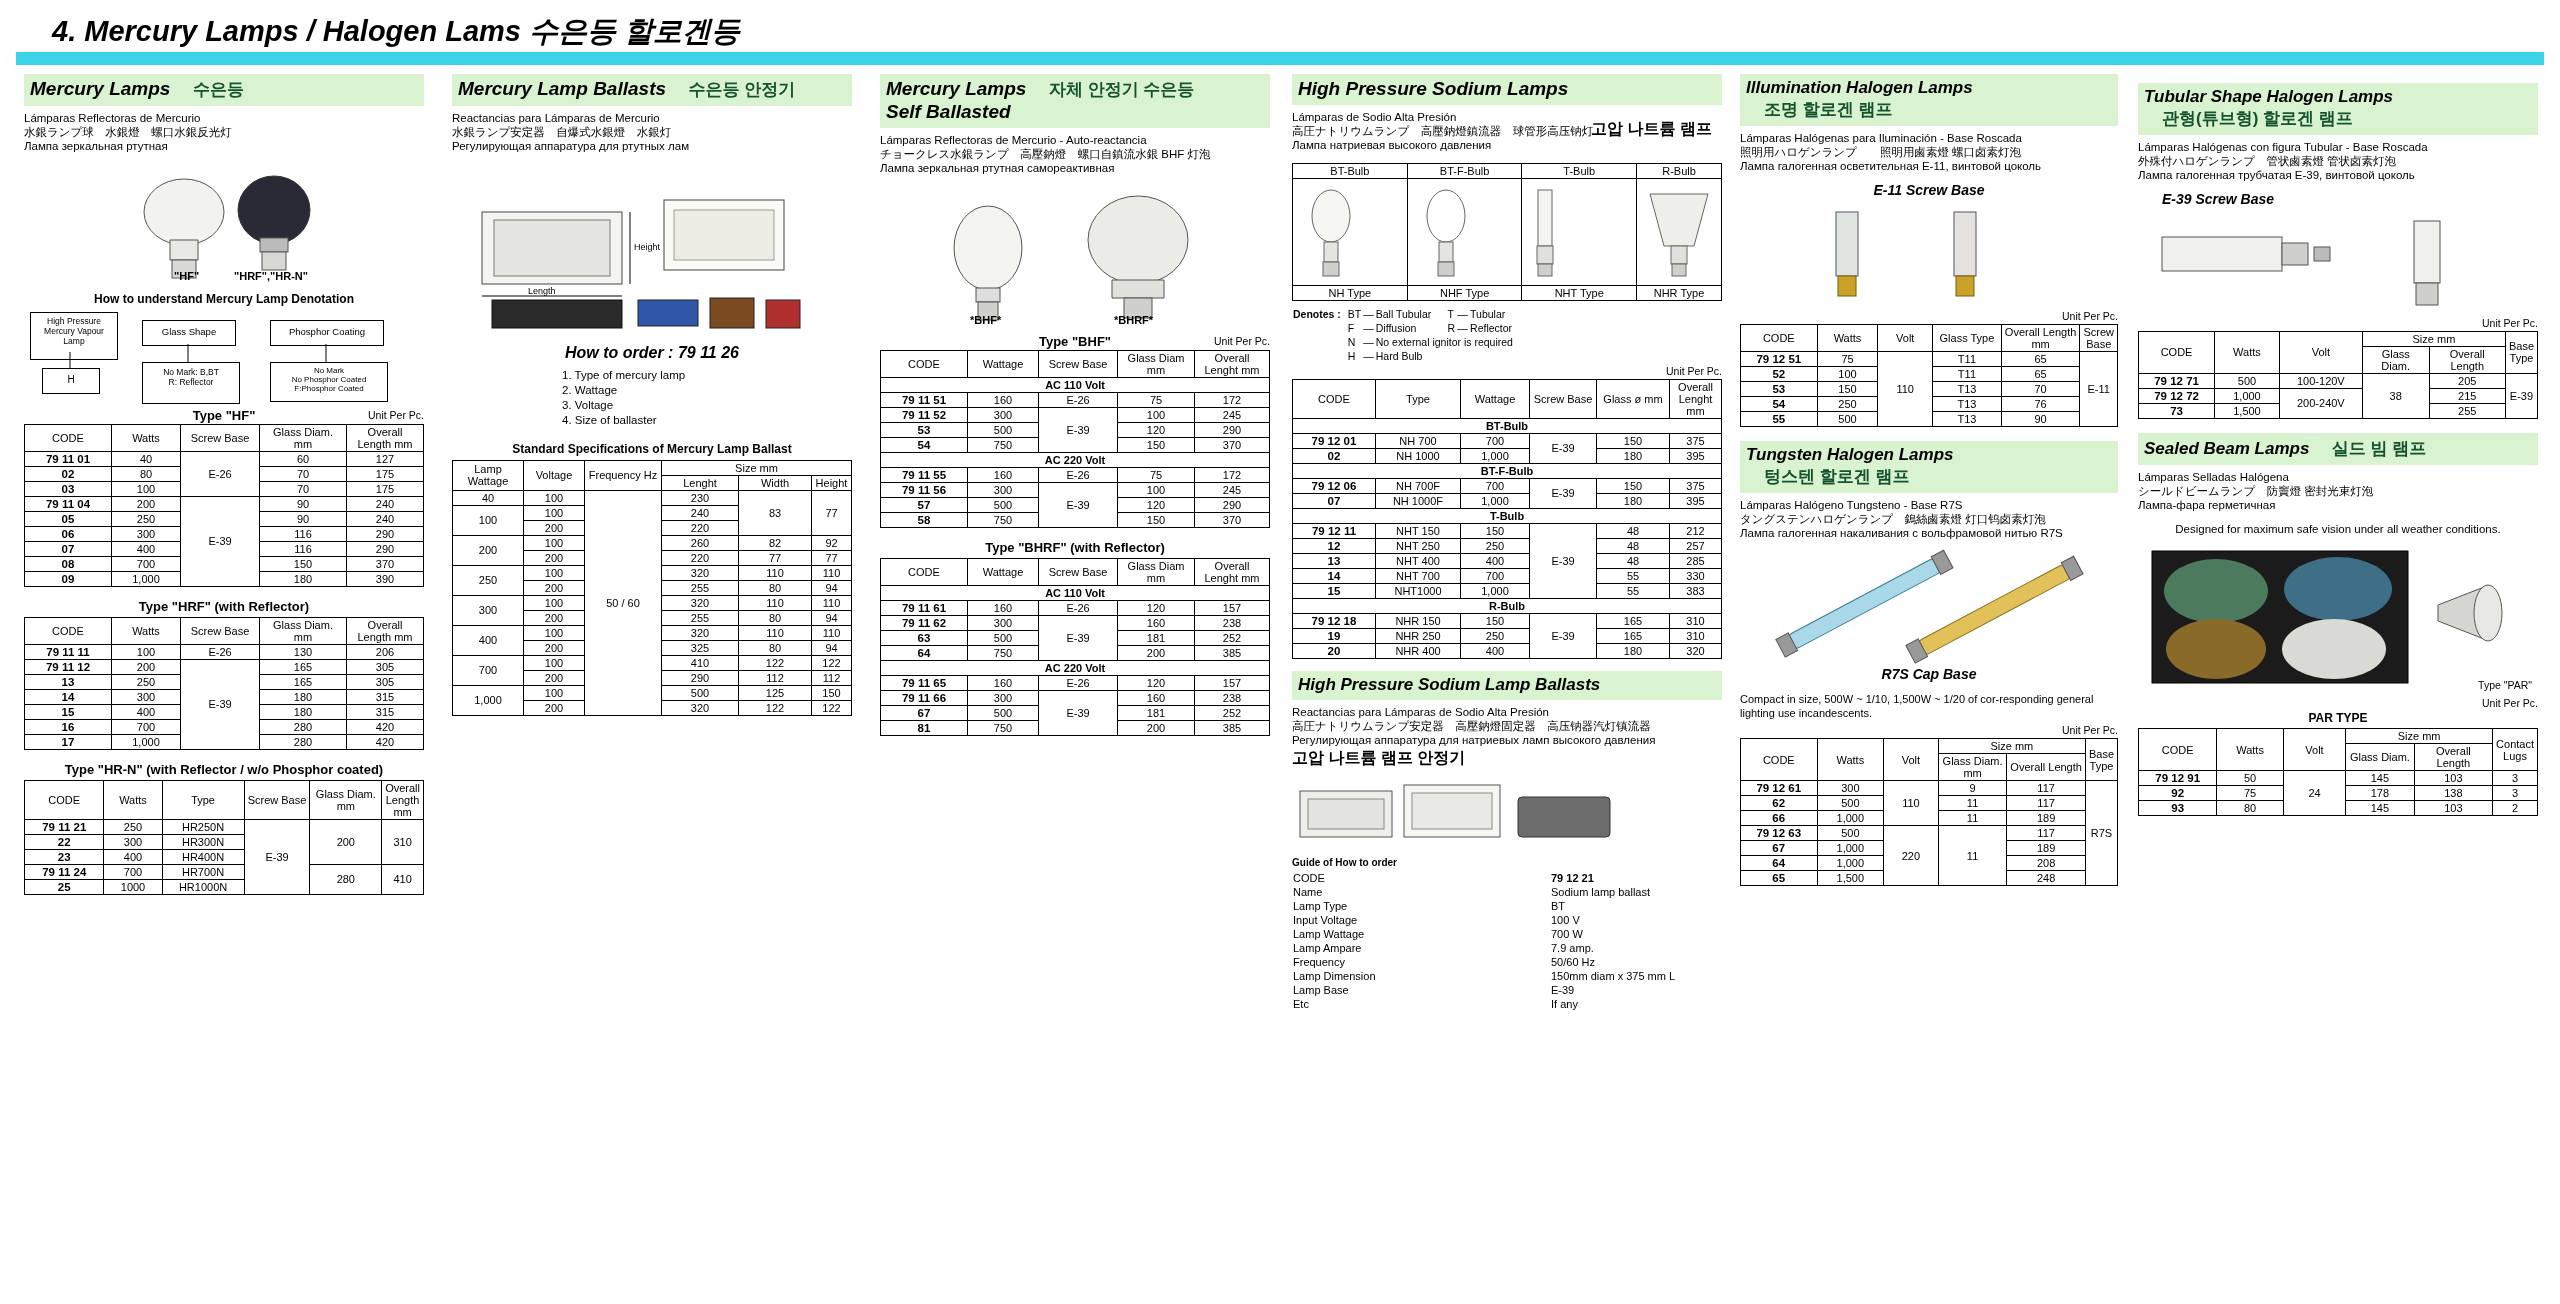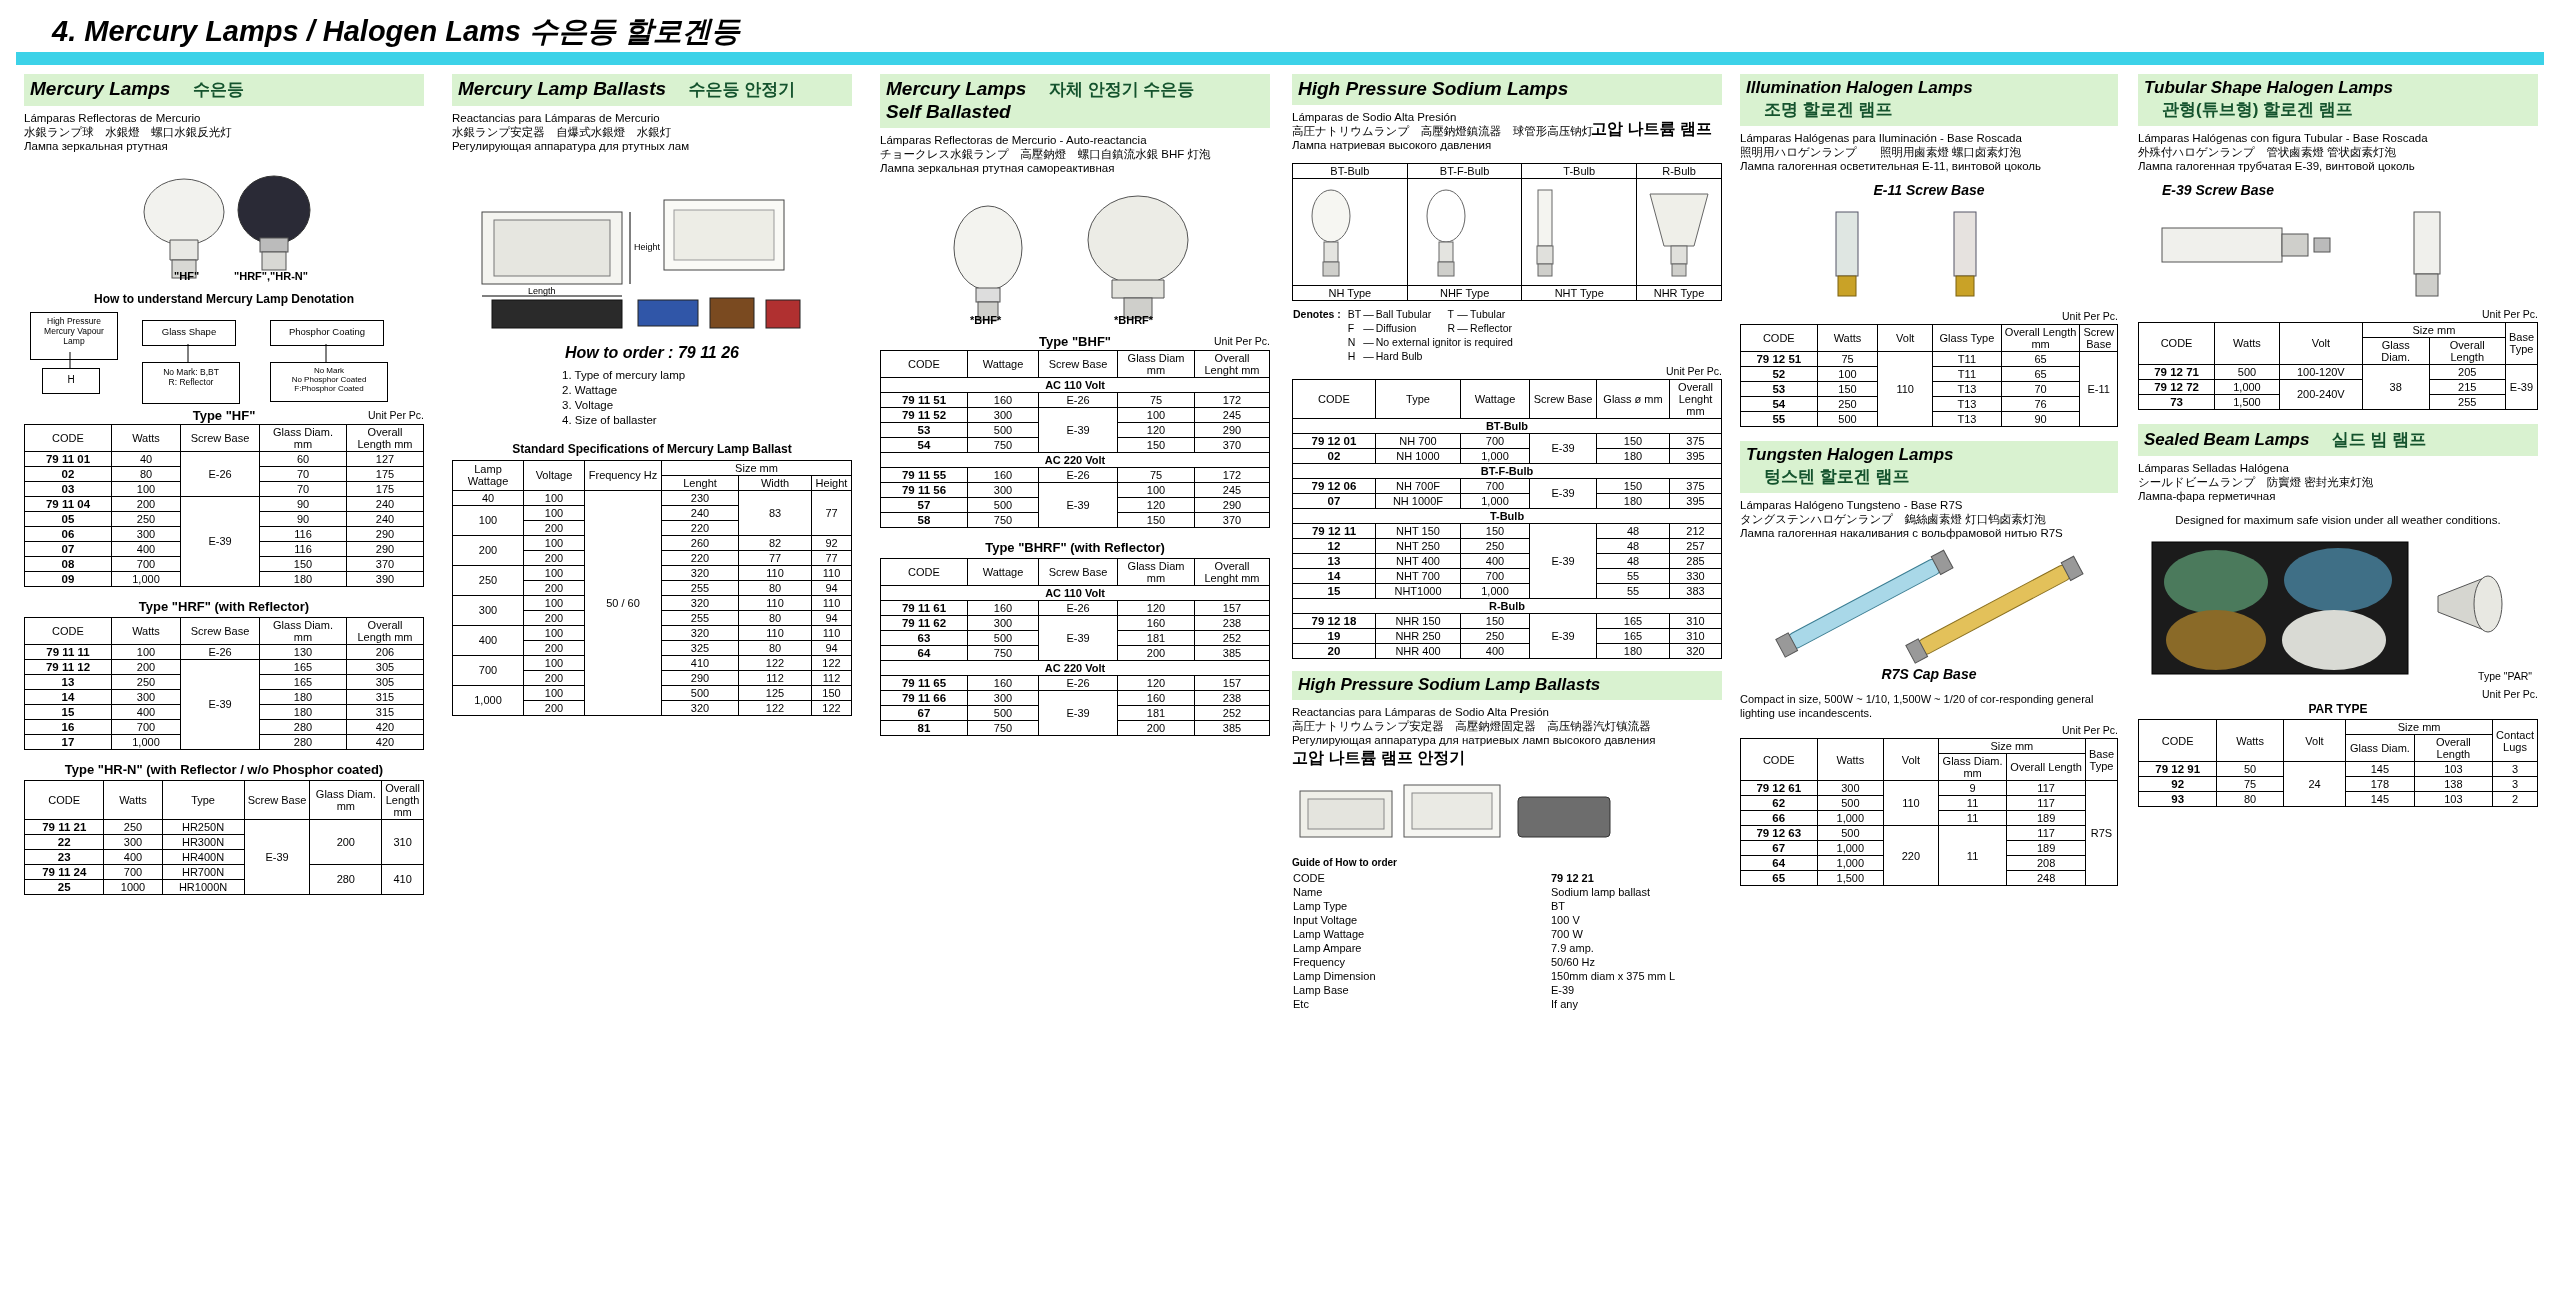--- a/index.html
+++ b/index.html
@@ -1021,21 +1021,21 @@
           </tr>
         <tr>
             <td class="code">65</td>
             <td>1,500</td>
             <td>248</td>
           </tr>
       </tbody>
     </table>
   </div>
 
-  <div class="col" style="left:2138px;width:400px;">
+  <div class="col" style="left:2138px;width:400px;margin-top:9px;">
     <div class="secthead">
       <span class="en" style="font-size:17px;">Tubular Shape Halogen Lamps</span>
       <span class="kr">관형(튜브형) 할로겐 램프</span>
     </div>
     <div class="sub">
       <div>Lámparas Halógenas con figura Tubular - Base Roscada</div>
       <div>外殊付ハロゲンランプ　管状鹵素燈  管状卤素灯泡</div>
       <div>Лампа галогенная трубчатая Е-39, винтовой цоколь</div>
     </div>
 

